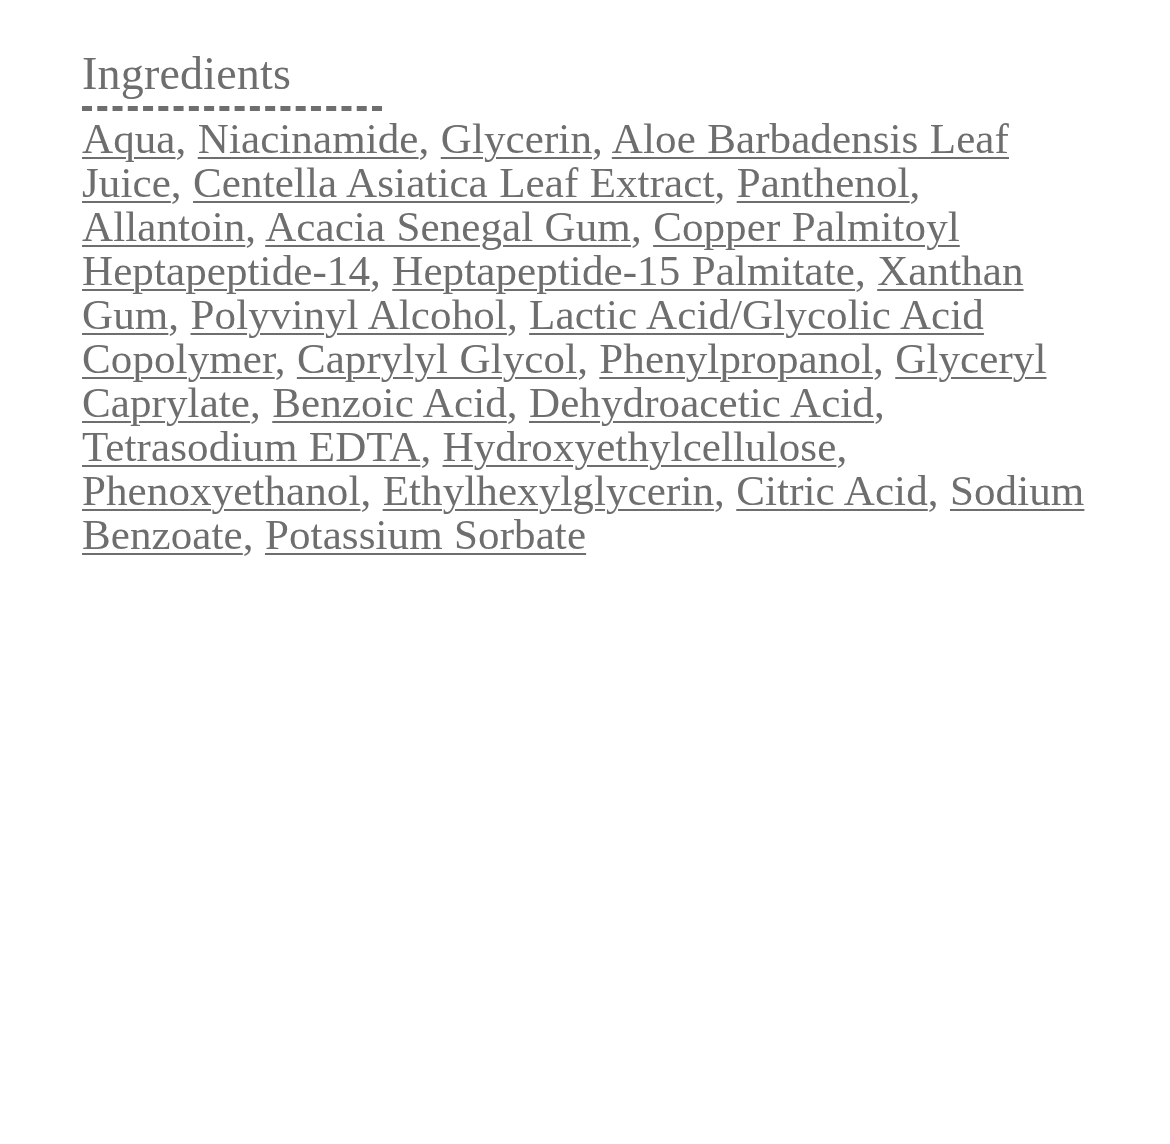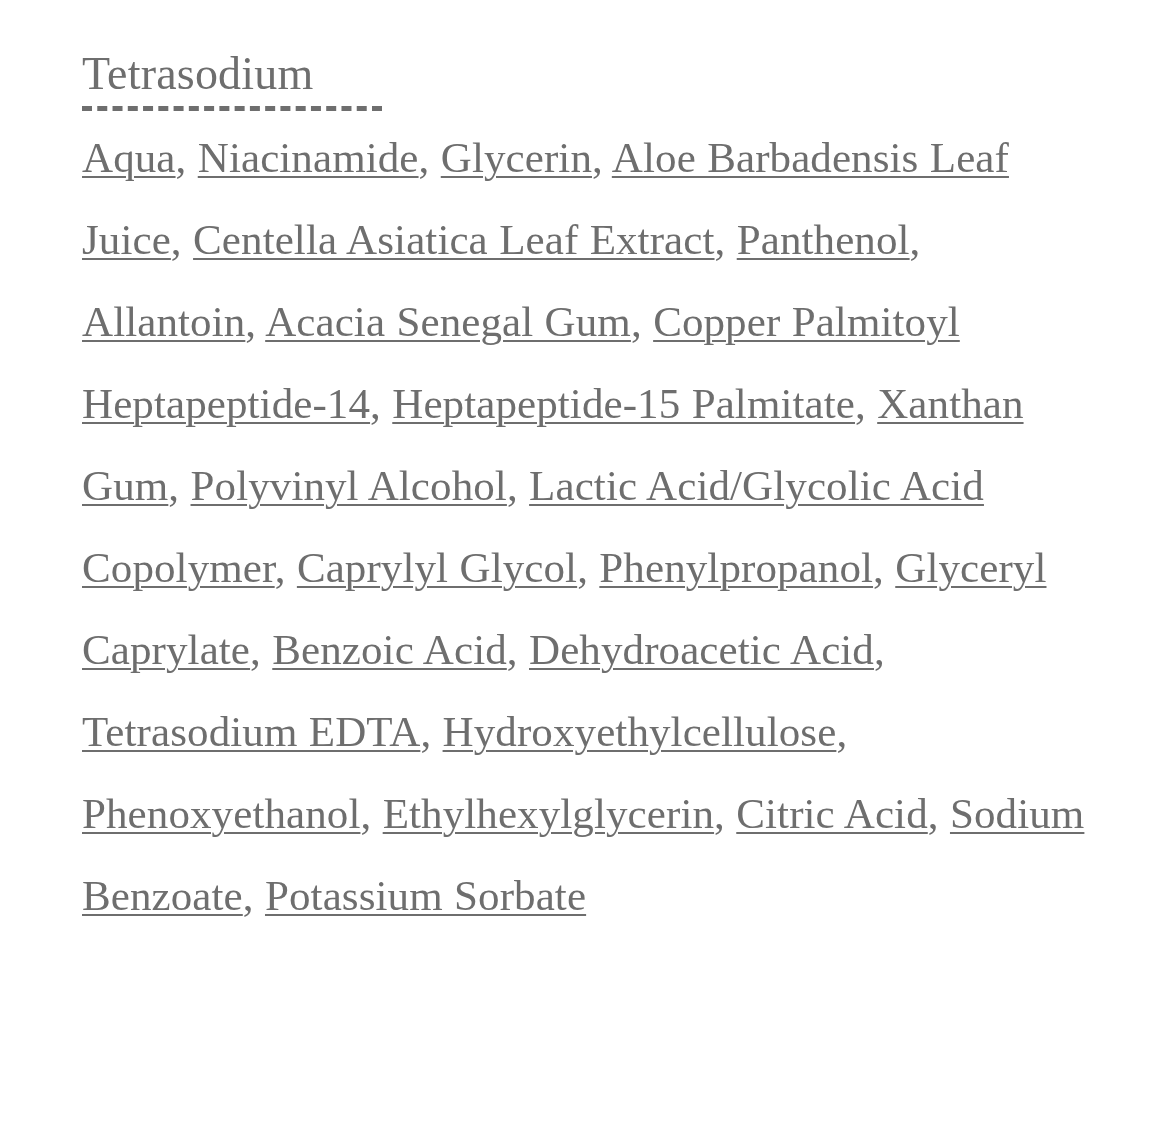--- a/index.html
+++ b/index.html
@@ -35,36 +35,36 @@
   .rule {
     margin: 2px 0 6px 0;
     width: 300px;
     height: 0;
     border: 0;
     border-top: 5px dashed #6e6e6e;
   }
   .ingredients {
     font-family: "Liberation Serif", serif;
     font-size: 43px;
-    line-height: 82px;
+    line-height: 44px;
     color: #6e6e6e;
     letter-spacing: 0.1px;
     max-width: 1010px;
     word-spacing: 0.5px;
   }
   .ingredients .item {
     text-decoration: underline;
     text-decoration-thickness: 2px;
     text-underline-offset: 4px;
     text-decoration-color: #6e6e6e;
   }
   .ingredients .sep {
     text-decoration: none;
   }
 </style>
 </head>
 <body>
 
 <div class="page">
-  <h1 class="heading">Tetrasodium</h1>
+  <h1 class="heading">Ingredients</h1>
   <div class="rule"></div>
   <div class="ingredients"><span class="item">Aqua</span><span class="sep">, </span><span class="item">Niacinamide</span><span class="sep">, </span><span class="item">Glycerin</span><span class="sep">, </span><span class="item">Aloe Barbadensis Leaf Juice</span><span class="sep">, </span><span class="item">Centella Asiatica Leaf Extract</span><span class="sep">, </span><span class="item">Panthenol</span><span class="sep">, </span><span class="item">Allantoin</span><span class="sep">, </span><span class="item">Acacia Senegal Gum</span><span class="sep">, </span><span class="item">Copper Palmitoyl Heptapeptide-14</span><span class="sep">, </span><span class="item">Heptapeptide-15 Palmitate</span><span class="sep">, </span><span class="item">Xanthan Gum</span><span class="sep">, </span><span class="item">Polyvinyl Alcohol</span><span class="sep">, </span><span class="item">Lactic Acid/Glycolic Acid Copolymer</span><span class="sep">, </span><span class="item">Caprylyl Glycol</span><span class="sep">, </span><span class="item">Phenylpropanol</span><span class="sep">, </span><span class="item">Glyceryl Caprylate</span><span class="sep">, </span><span class="item">Benzoic Acid</span><span class="sep">, </span><span class="item">Dehydroacetic Acid</span><span class="sep">, </span><span class="item">Tetrasodium EDTA</span><span class="sep">, </span><span class="item">Hydroxyethylcellulose</span><span class="sep">, </span><span class="item">Phenoxyethanol</span><span class="sep">, </span><span class="item">Ethylhexylglycerin</span><span class="sep">, </span><span class="item">Citric Acid</span><span class="sep">, </span><span class="item">Sodium Benzoate</span><span class="sep">, </span><span class="item">Potassium Sorbate</span></div>
 </div>
 
 </body></html>

